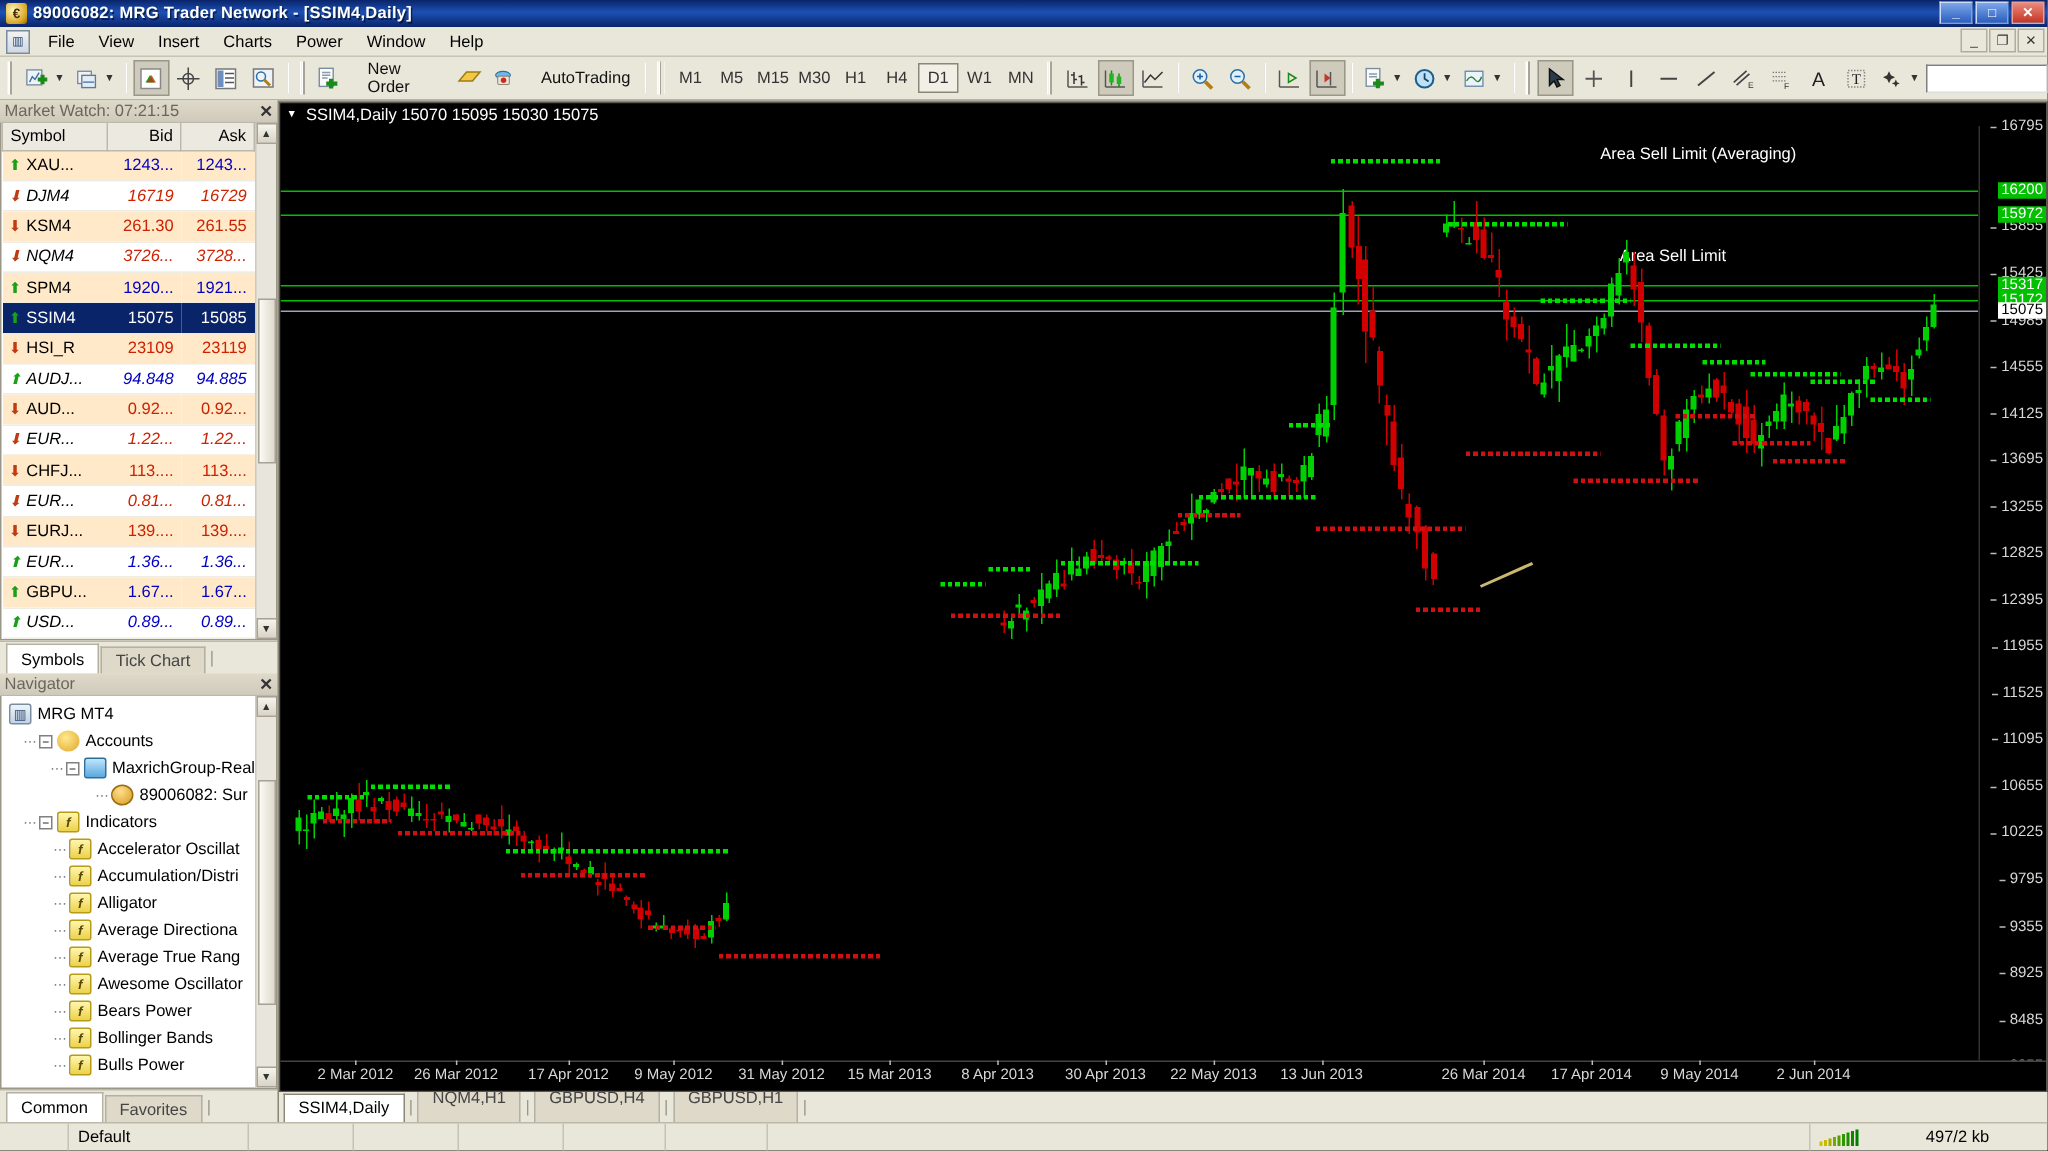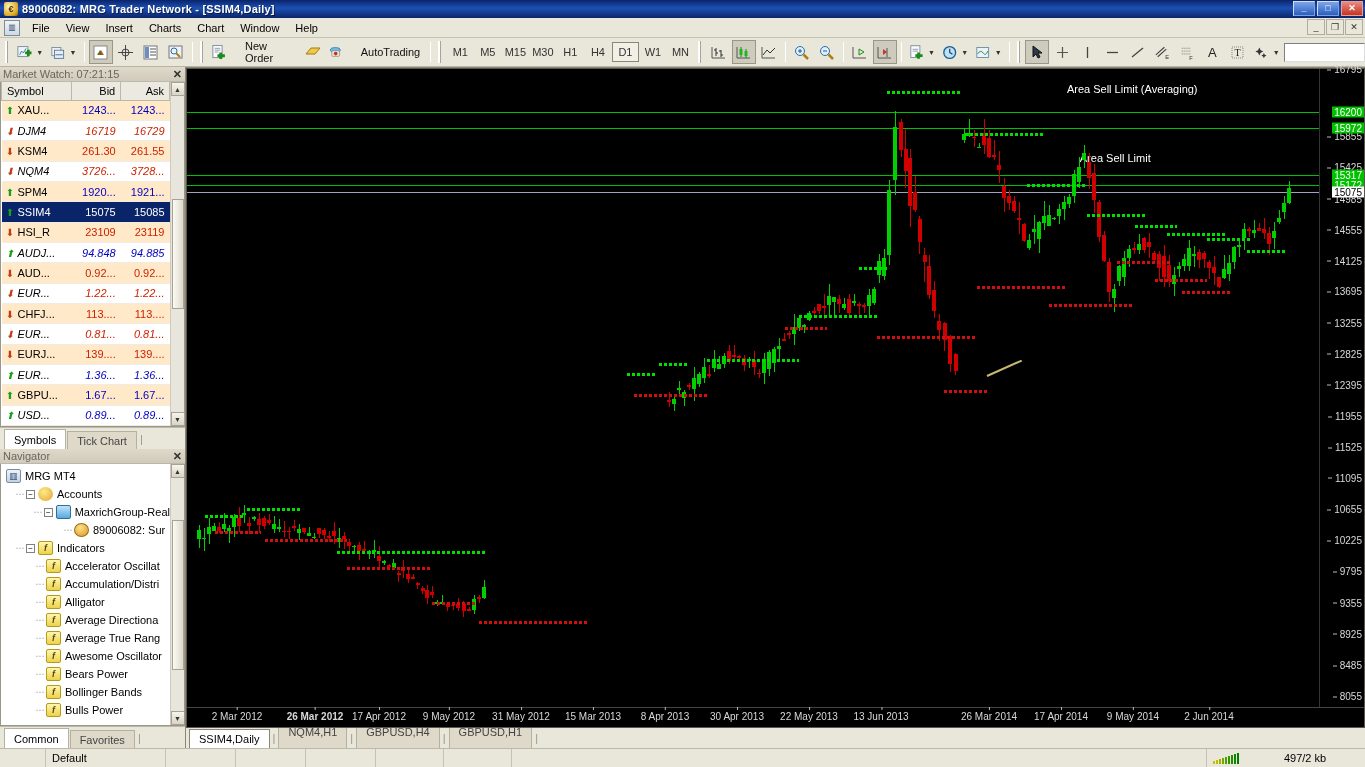--- a/index.html
+++ b/index.html
@@ -188,21 +188,21 @@
       <div class="win-btn close">✕</div>
     </div>
   </div>
 
   <div class="menubar">
     <div class="menu-doc-ico">▥</div>
     <div class="menu-item">File</div>
     <div class="menu-item">View</div>
     <div class="menu-item">Insert</div>
     <div class="menu-item">Charts</div>
-    <div class="menu-item">Chart</div>
+    <div class="menu-item">Power</div>
     <div class="menu-item">Window</div>
     <div class="menu-item">Help</div>
     <div class="menu-win-btns">
       <div class="mwb">_</div>
       <div class="mwb">❐</div>
       <div class="mwb">✕</div>
     </div>
   </div>
 
   <div class="toolbar">
@@ -622,20 +622,24 @@
         <div class="tabs-sm">
           <div class="tab-sm active">Common</div>
           <div class="tab-sm">Favorites</div>
           <div class="tab-div">|</div>
         </div>
       </div>
     </div>
 
     <div class="chartwrap">
       <div class="chart-win">
+        <div class="chart-title">
+          <span class="tri">▼</span>
+          <span>SSIM4,Daily   15070 15095 15030 15075</span>
+        </div>
         <div class="chart-main">
           <div class="plot" id="plot">
               <div class="hline" style="top: 42.6848px; background: rgb(0, 192, 0);"></div>
               <div class="hline" style="top: 59.0413px; background: rgb(0, 192, 0);"></div>
               <div class="hline" style="top: 106.03px; background: rgb(0, 192, 0);"></div>
               <div class="hline" style="top: 116.433px; background: rgb(0, 192, 0);"></div>
               <div class="hline" style="top: 123.391px; background: rgb(160, 160, 192);"></div>
               <div class="hlabel" style="left: 83.5%; top: 3.1%;">Area Sell Limit (Averaging)</div>
               <div class="hlabel" style="left: 82%; top: 13.9%;">Area Sell Limit</div>
               <div class="candle" style="left: 11.5px; top: 455.644px; width: 1px; height: 22.9731px; background: rgb(0, 208, 0);"></div>
@@ -1057,21 +1061,21 @@
               <div class="ytick" style="top: 627px;">8055</div>
               <div class="ybadge" style="top: 42.6848px; background: rgb(0, 192, 0); color: rgb(255, 255, 255);">16200</div>
               <div class="ybadge" style="top: 59.0413px; background: rgb(0, 192, 0); color: rgb(255, 255, 255);">15972</div>
               <div class="ybadge" style="top: 106.03px; background: rgb(0, 192, 0); color: rgb(255, 255, 255);">15317</div>
               <div class="ybadge" style="top: 116.433px; background: rgb(0, 192, 0); color: rgb(255, 255, 255);">15172</div>
               <div class="ybadge white" style="top: 123.391px; background: rgb(255, 255, 255); color: rgb(0, 0, 0);">15075</div>
             </div>
         </div>
         <div class="xaxis" id="xaxis">
             <div class="xtick" style="left: 50px;">2 Mar 2012</div>
-            <div class="xtick" style="left: 128px; font-weight: bold;">26 Mar 2012</div>
+            <div class="xtick" style="left: 117px;">26 Mar 2012</div>
             <div class="xtick" style="left: 192px;">17 Apr 2012</div>
             <div class="xtick" style="left: 262px;">9 May 2012</div>
             <div class="xtick" style="left: 334px;">31 May 2012</div>
             <div class="xtick" style="left: 406px;">15 Mar 2013</div>
             <div class="xtick" style="left: 478px;">8 Apr 2013</div>
             <div class="xtick" style="left: 550px;">30 Apr 2013</div>
             <div class="xtick" style="left: 622px;">22 May 2013</div>
             <div class="xtick" style="left: 694px;">13 Jun 2013</div>
             <div class="xtick" style="left: 802px;">26 Mar 2014</div>
             <div class="xtick" style="left: 874px;">17 Apr 2014</div>

